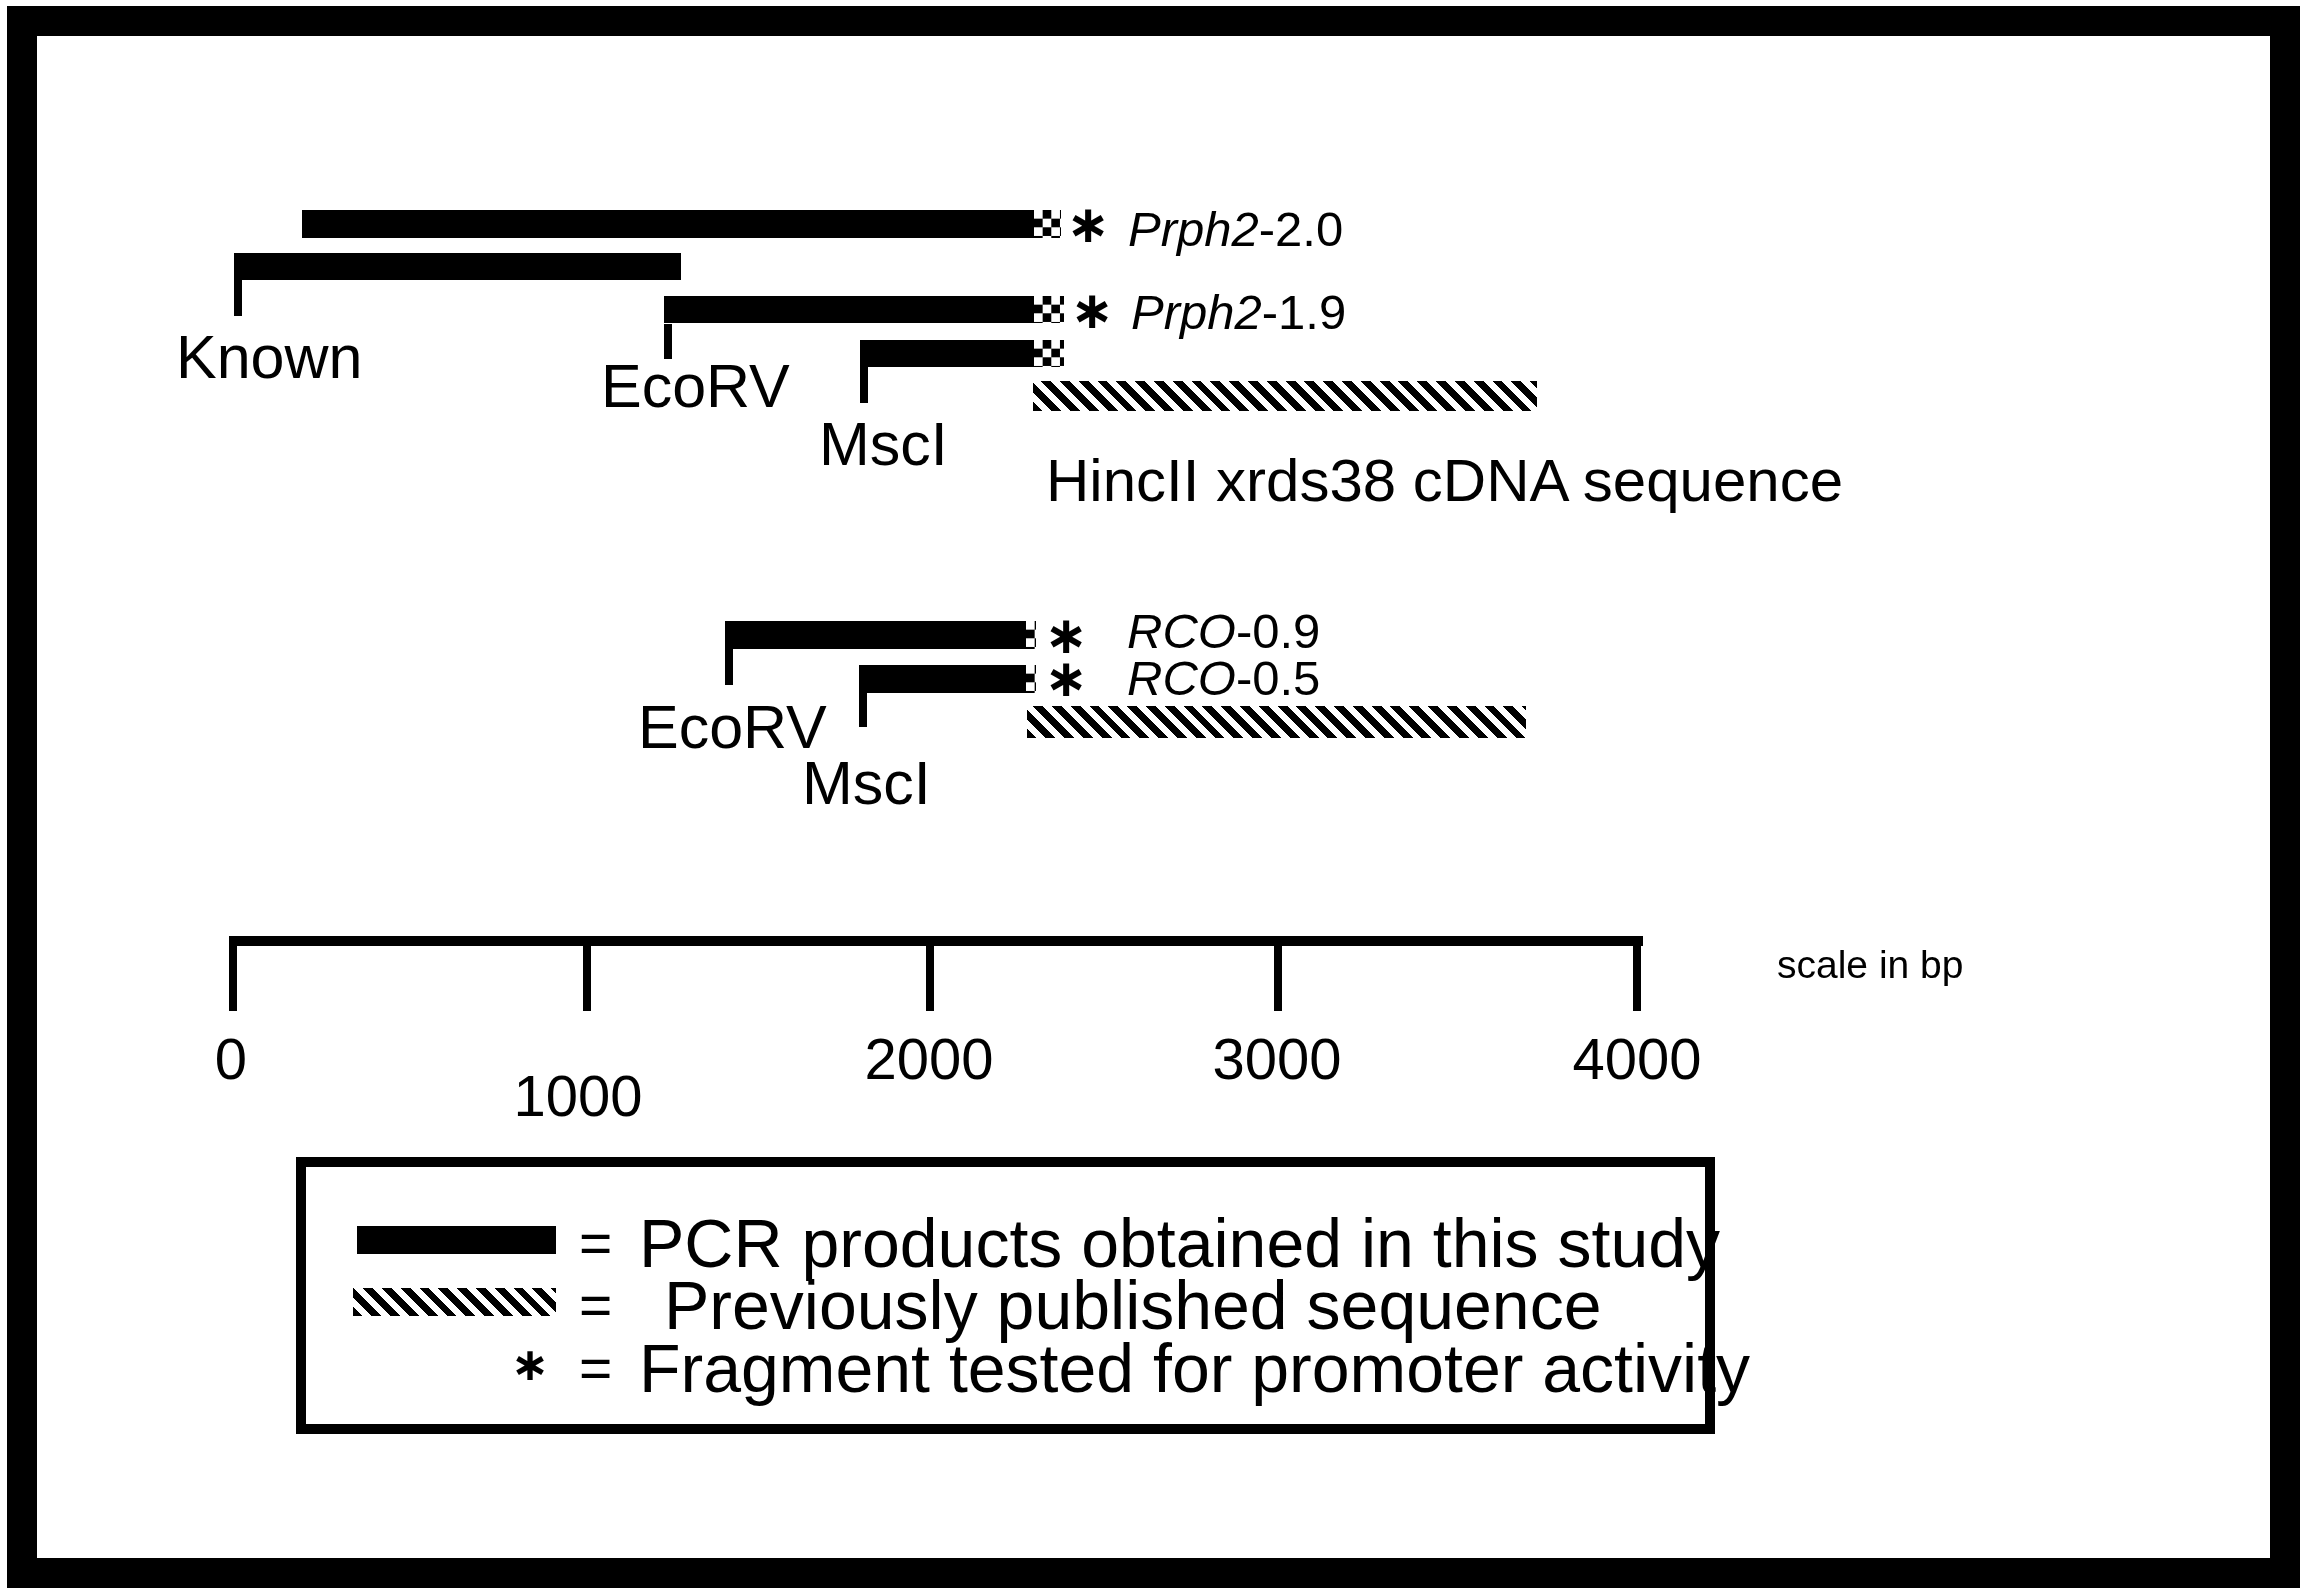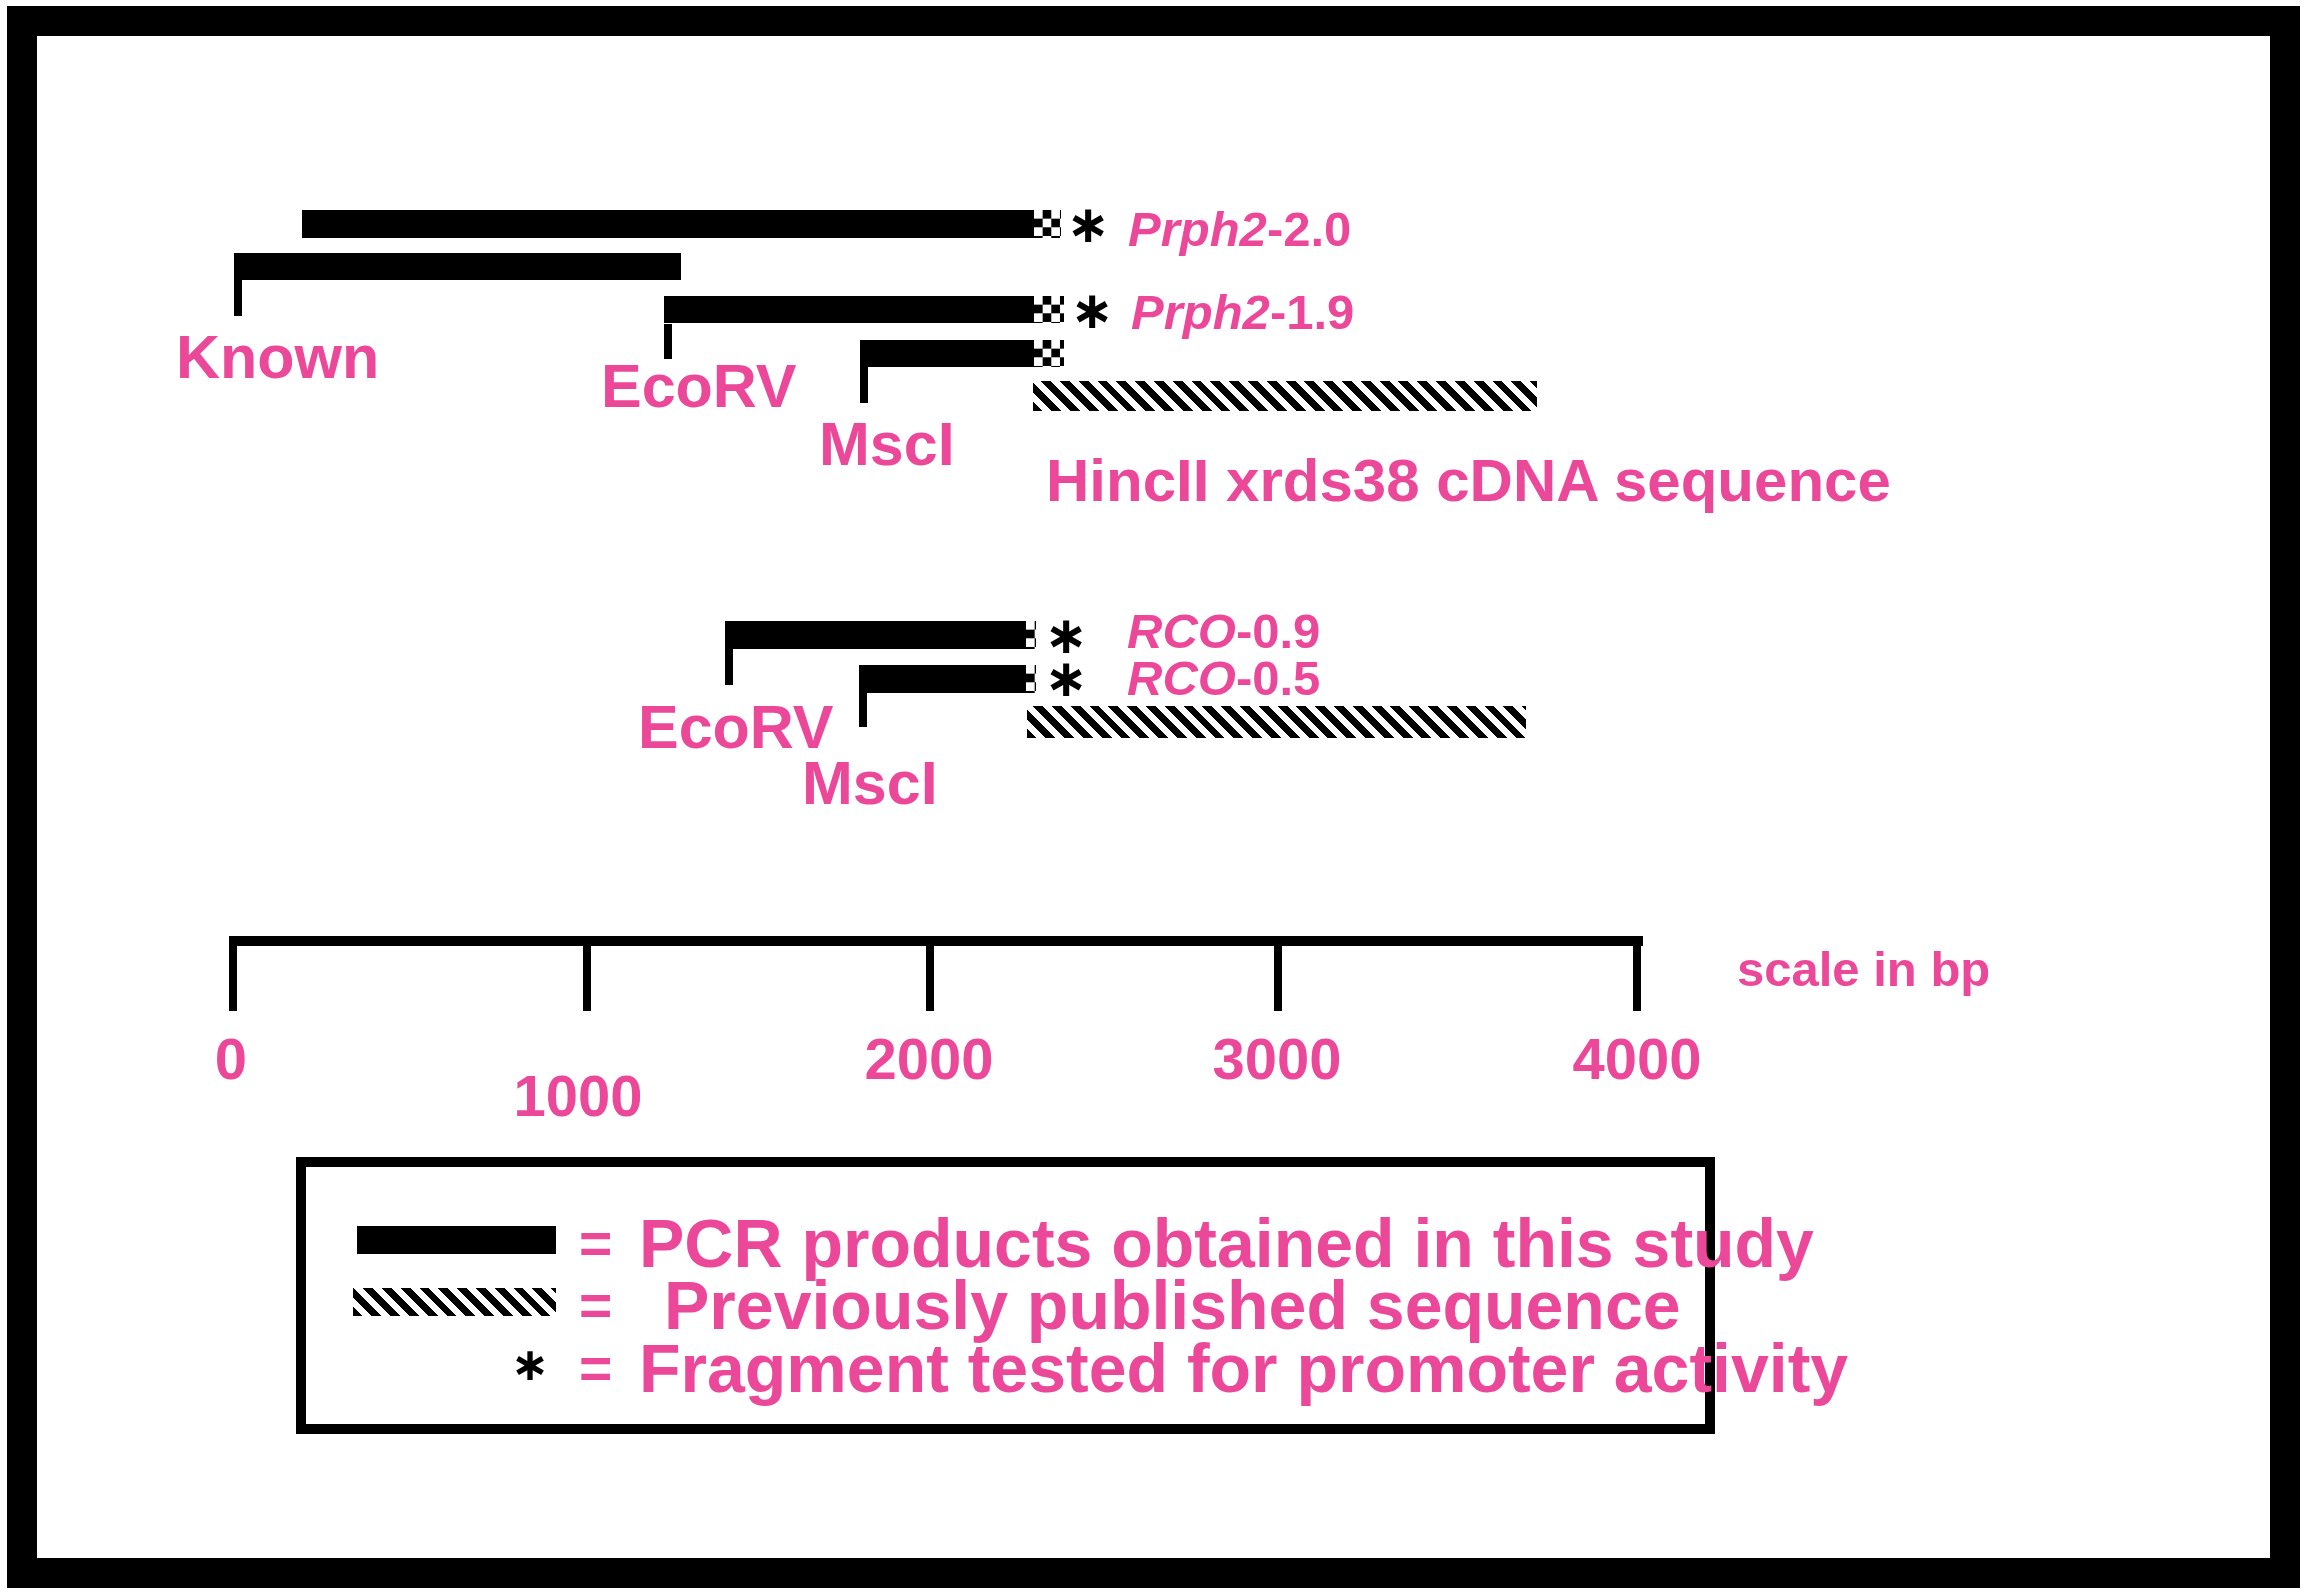--- a/index.html
+++ b/index.html
@@ -7,26 +7,26 @@
        font-family:"Liberation Sans",sans-serif;color:#000;}
   .abs{position:absolute;}
   .frame{position:absolute;left:7px;top:5.8px;width:2293px;height:1582px;
          border:30px solid #000;box-sizing:border-box;}
   .bar{position:absolute;background:#000;}
   .vline{position:absolute;background:#000;}
   .hatch-check{position:absolute;
     background:conic-gradient(#000 0 25%,#fff 0 50%,#000 0 75%,#fff 0) 0 0/17.3px 17.3px;}
   .hatch-diag{position:absolute;
     background:repeating-linear-gradient(45deg,#000 0,#000 7px,#fff 7px,#fff 13.3px);}
-  .lbl{position:absolute;font-weight:bold;line-height:1;white-space:nowrap;color:#ec4899;}
+  .lbl{position:absolute;font-weight:normal;line-height:1;white-space:nowrap;color:#000000;}
   .it{font-style:italic;}
   .enzyme{font-size:61px;}
   .frag{font-size:49px;}
   .heading{font-size:60px;}
-  .scale-title{font-size:49px;}
+  .scale-title{font-size:39px;margin-left:40px;}
   .scale-num{font-size:58px;transform:translateX(-50%);}
   .star{position:absolute;font-family:"DejaVu Sans",sans-serif;font-weight:bold;
         font-size:52px;line-height:52px;width:52px;text-align:center;color:#000;}
   .star.small{font-size:46px;line-height:46px;width:46px;}
   .legend-box{position:absolute;left:296px;top:1157px;width:1419px;height:277px;
               border:10.4px solid #000;box-sizing:border-box;background:#fff;}
   .legend-text{font-size:68px;text-align:center;}
   .eq{font-size:57px;}
 </style>
 </head>

